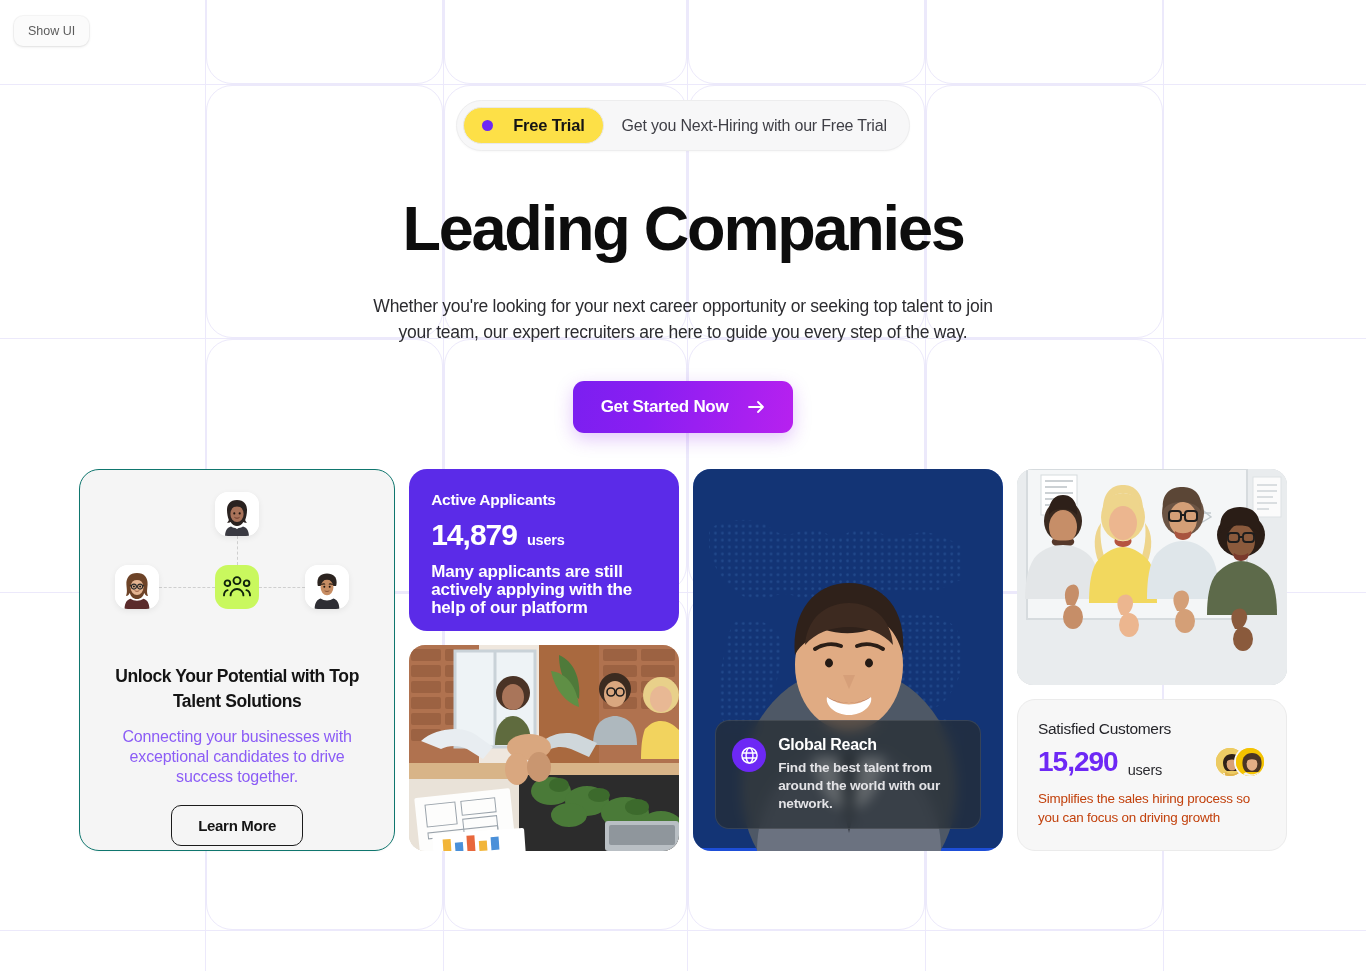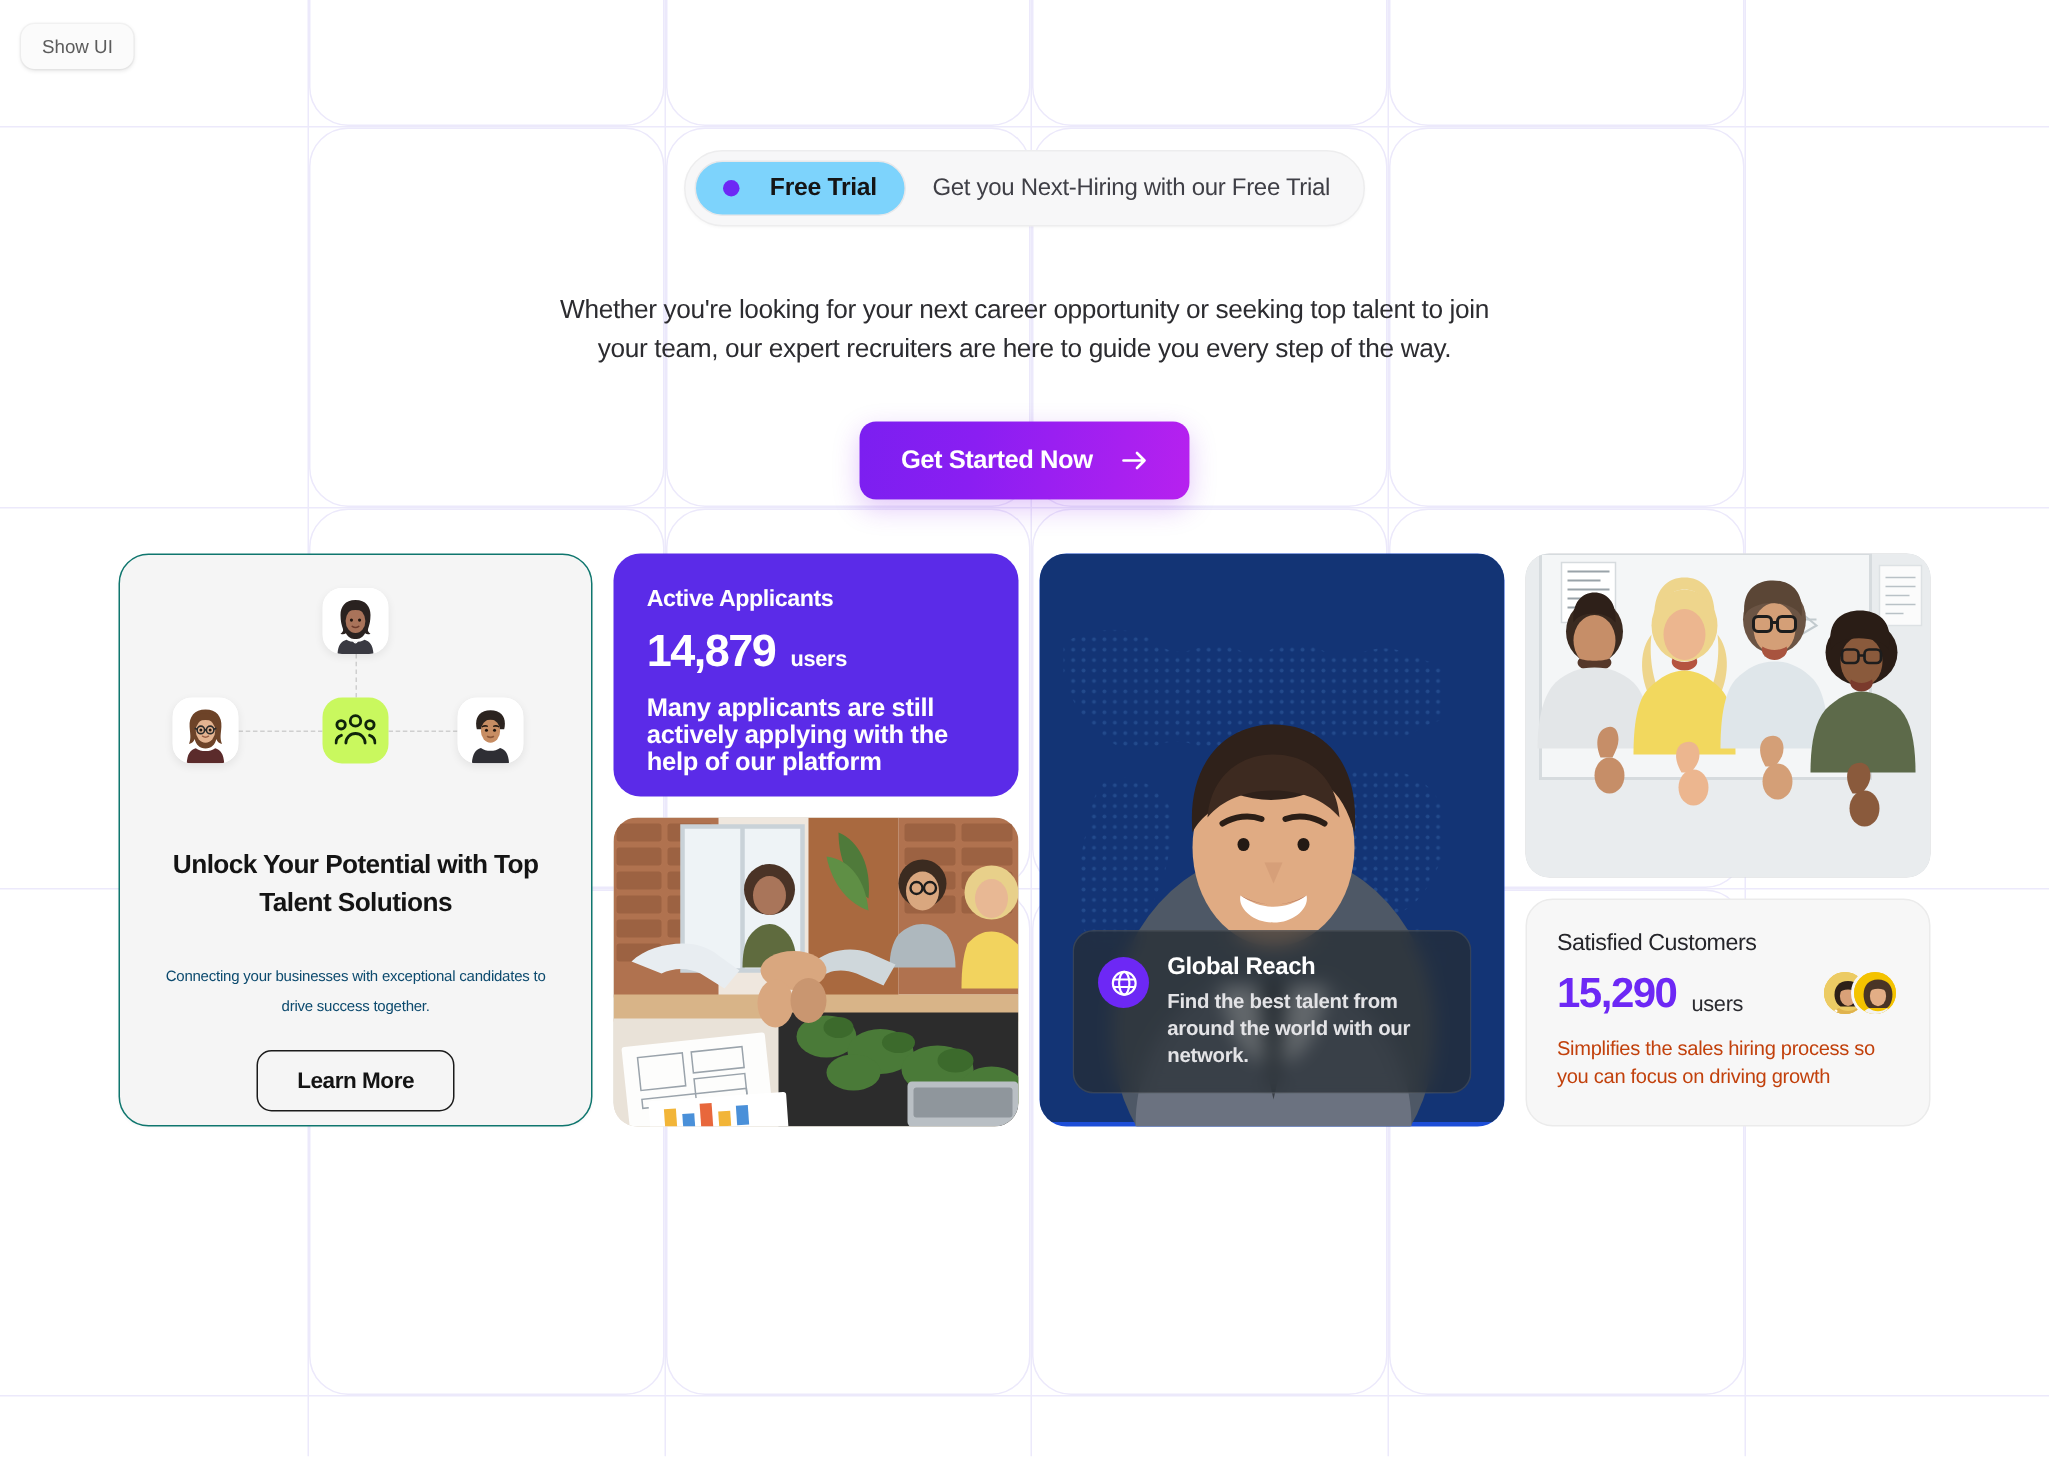--- a/index.html
+++ b/index.html
@@ -76,21 +76,21 @@
     background: #f7f7f8;
     border: 1px solid #ededee;
     border-radius: 999px;
     padding: 6px 22px 6px 6px;
     box-shadow: 0 1px 2px rgba(0,0,0,.03);
   }
   .badge-pill {
     display: inline-flex;
     align-items: center;
     gap: 20px;
-    background: #7dd3fc;
+    background: #fde047;
     border: 1px solid #e8e8ea;
     border-radius: 999px;
     padding: 8px 18px;
     font-weight: bold;
     font-size: 16.5px;
     color: #151515;
     letter-spacing: -.2px;
   }
   .badge-dot {
     width: 11px; height: 11px;
@@ -218,25 +218,25 @@
   #talent-card-title {
     margin-top: 22px;
     font-size: 17.5px;
     line-height: 25px;
     font-weight: bold;
     text-align: center;
     letter-spacing: -.4px;
     color: #141414;
   }
   #talent-card-desc {
-    margin-top: 28px;
-    font-size: 10px;
+    margin-top: 13px;
+    font-size: 16px;
     line-height: 20px;
     text-align: center;
-    color: #0c4a6e;
+    color: #8b5cf6;
     letter-spacing: -.15px;
   }
   #learn-more-button {
     margin-top: 18px;
     padding: 11px 26px;
     background: #f5f5f5;
     border: 1.4px solid #1b1b1b;
     border-radius: 10px;
     font-family: "Liberation Sans", sans-serif;
     font-size: 15px;
@@ -458,20 +458,21 @@
 
   <div id="free-trial-badge">
     <span class="badge-pill">
       <span class="badge-dot"></span>
       <span>Free Trial</span>
     </span>
     <span class="badge-note">Get you Next-Hiring with our Free Trial</span>
   </div>
 
   <h1 id="hero-title">
+    <span class="line">Leading Companies</span>
   </h1>
 
   <p id="hero-subtitle">
     <span class="line">Whether you're looking for your next career opportunity or seeking top talent to join</span>
     <span class="line">your team, our expert recruiters are here to guide you every step of the way.</span>
   </p>
 
   <button id="get-started-button">
     <span>Get Started Now</span>
     <span>

